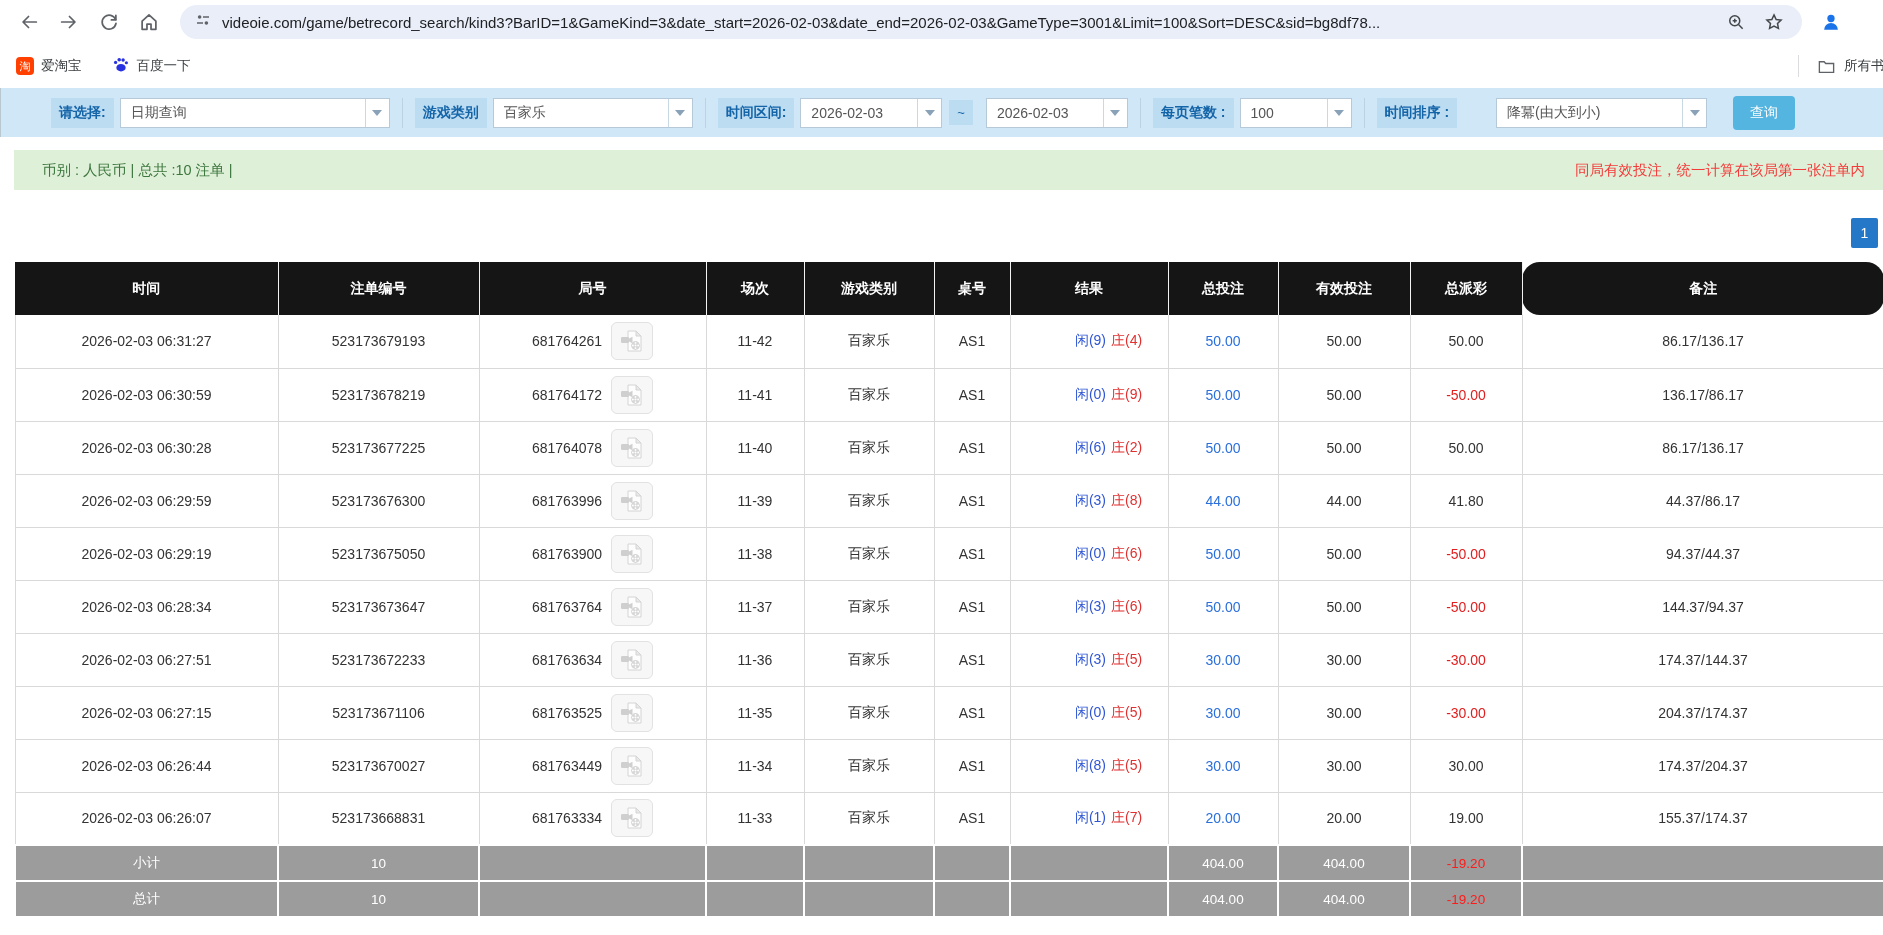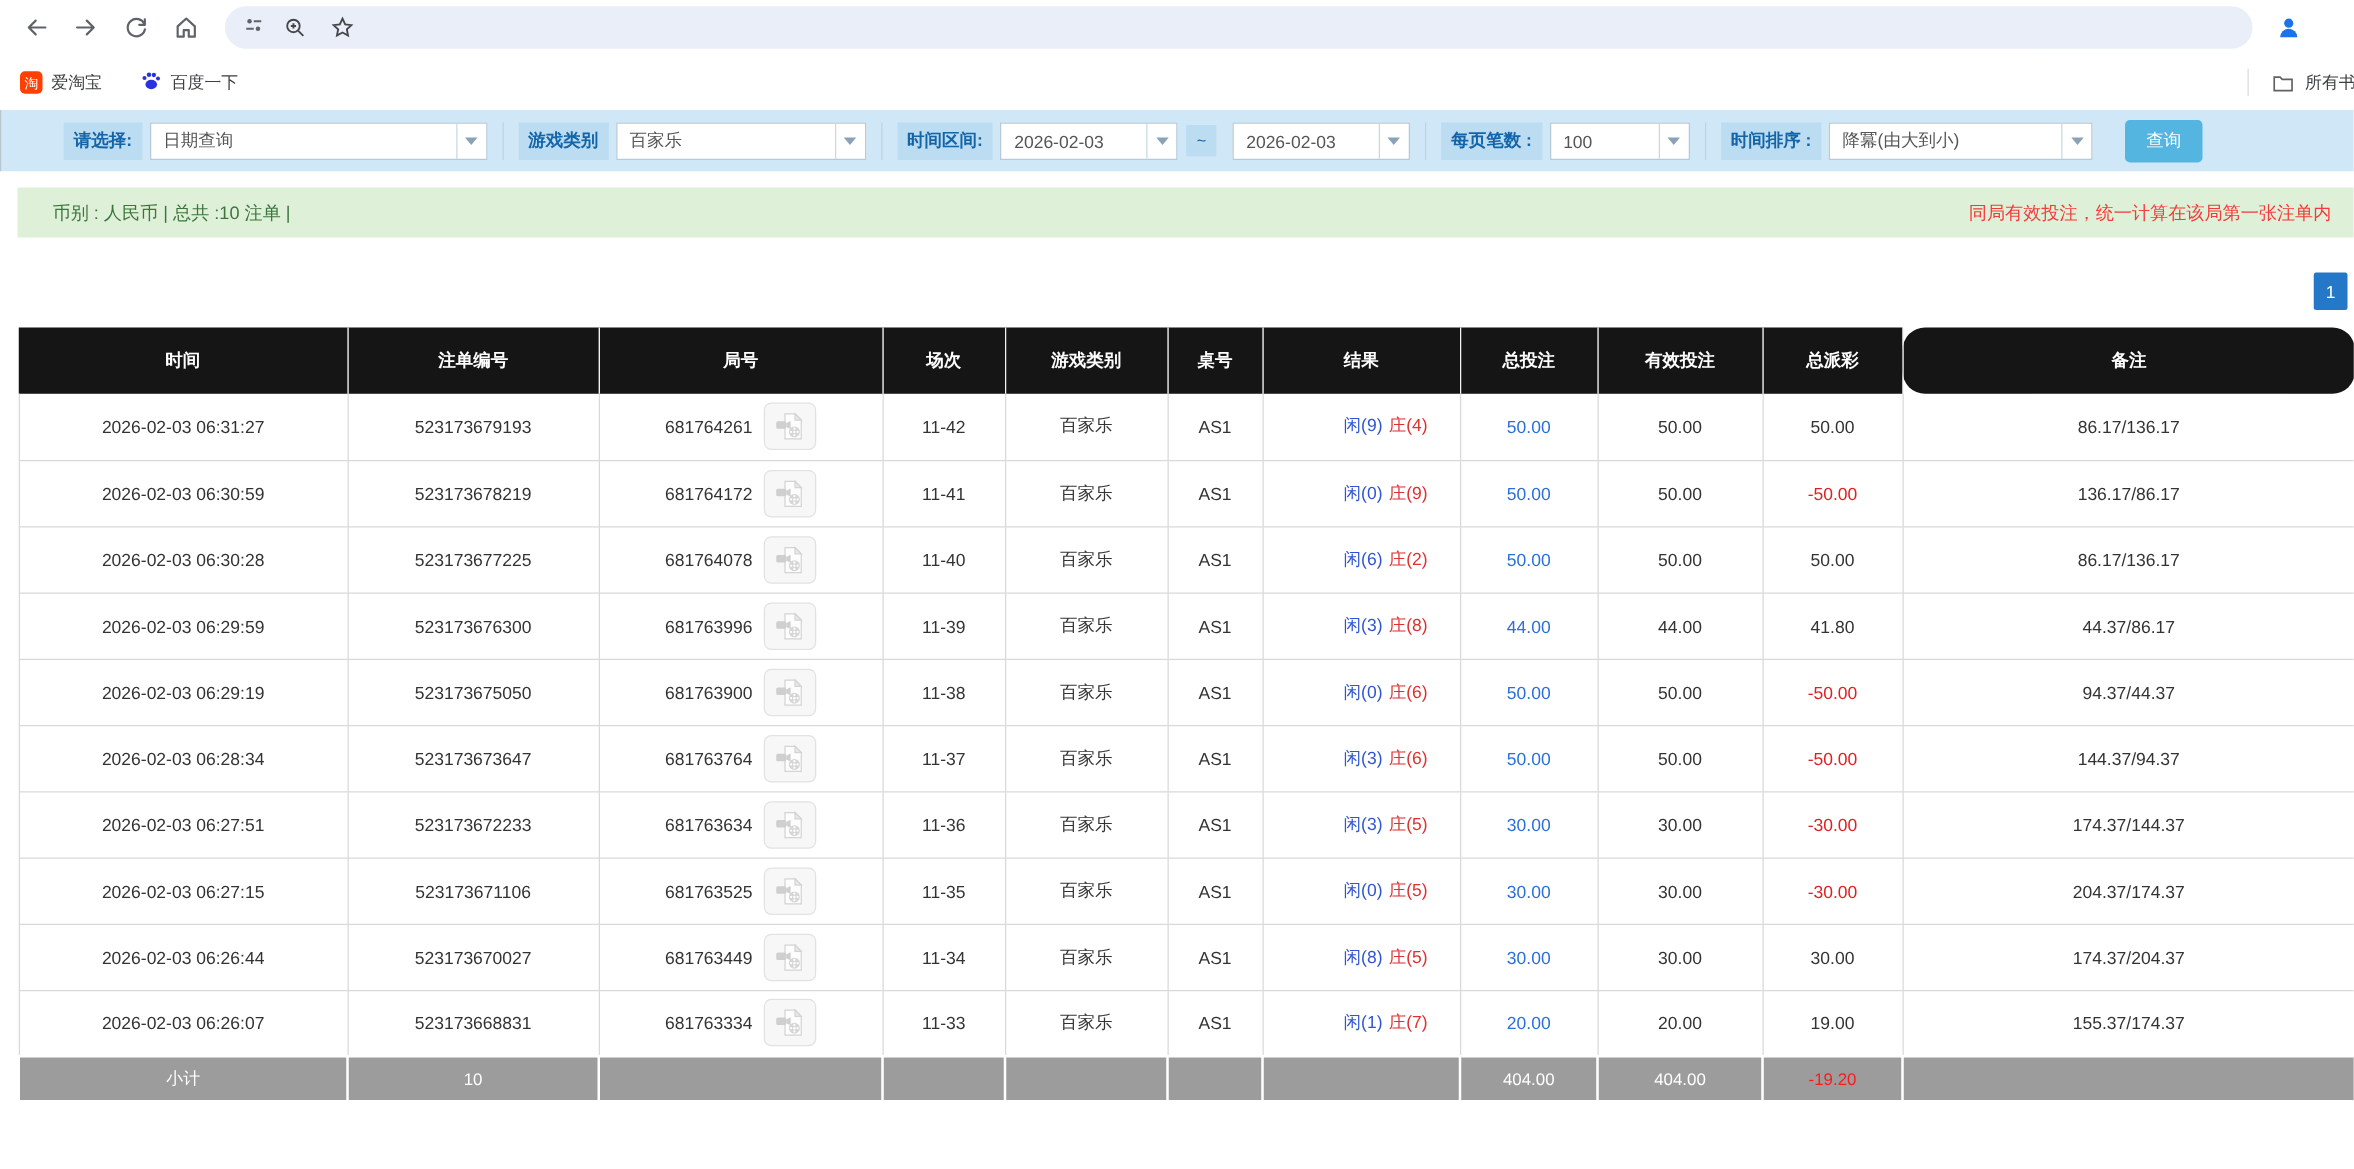--- a/index.html
+++ b/index.html
@@ -30,21 +30,21 @@
     font-size:11px; display:flex; align-items:center; justify-content:center; }
   .bm-right { position:absolute; left:1798px; top:0; height:44px; display:flex; align-items:center; gap:8px; }
   .bm-sep { width:1px; height:22px; background:#dadce0; margin-right:10px; }
   .bm-right svg { stroke:#5f6368; fill:none; stroke-width:1.7; }
   .bm-right .bm-label { white-space:nowrap; }
   
   .filter-bar { height:49px; background:var(--filter-bar-bg,#cfe7f7);
     display:flex; align-items:center; padding-left:50px; border-left:1px solid #b9c7d1; }
   .fgroup { display:flex; align-items:center; padding-right:12px; margin-right:12px;
     border-right:1px solid #bcd3e2; }
-  .fgroup:last-of-type { border-right:none; }
+  .fgroup:last-of-type { border-right:none;gap:33px; }
   .flabel { background:var(--filter-label-bg,#bcdcf2); color:var(--filter-label-text,#1464a8);
     font-weight:bold; font-size:14px; padding:6px 8px; white-space:nowrap; flex:0 0 auto; }
   .combo { display:flex; background:#fff; border:1px solid #b5c9d8; height:30px; margin-left:6px; cursor:default; }
   .combo .val { padding:0 10px; font-size:14px; color:#555; display:flex; align-items:center;
     flex:1; white-space:nowrap; overflow:hidden; }
   .combo .arrow { width:24px; border-left:1px solid #c9d9e4; display:flex; align-items:center; justify-content:center; }
   .tri { width:0; height:0; border-left:5px solid transparent; border-right:5px solid transparent;
     border-top:6px solid #8aa2b8; }
   .w-select{width:270px} .w-game{width:200px} .w-date{width:142px} .w-size{width:112px} .w-sort{width:211px}
   .tilde { background:var(--filter-label-bg,#bcdcf2); color:var(--filter-label-text,#1464a8);
@@ -107,20 +107,21 @@
 
   <div class="url-pill">
     <span class="site-icon">
       <svg width="18" height="18" viewBox="0 0 24 24" fill="none">
           <circle cx="7.5" cy="8" r="2.4" fill="#5f6368" stroke="none"></circle>
           <path d="M12 8 H20" stroke="#5f6368" stroke-width="2"></path>
           <circle cx="16.5" cy="16" r="2.4" fill="#5f6368" stroke="none"></circle>
           <path d="M4 16 H12" stroke="#5f6368" stroke-width="2"></path>
         </svg>
     </span>
+    <span class="url-text">videoie.com/game/betrecord_search/kind3?BarID=1&amp;GameKind=3&amp;date_start=2026-02-03&amp;date_end=2026-02-03&amp;GameType=3001&amp;Limit=100&amp;Sort=DESC&amp;sid=bg8df78...</span>
     <button class="pill-icon">
       <svg width="20" height="20" viewBox="0 0 24 24">
           <circle cx="10.5" cy="10.5" r="6"></circle>
           <path d="M15 15 L20 20"></path>
           <path d="M8 10.5 h5 M10.5 8 v5"></path>
         </svg>
     </button>
     <button class="pill-icon">
       <svg width="20" height="20" viewBox="0 0 24 24">
           <path d="M12 3.5 L14.6 9 L20.5 9.7 L16.2 13.8 L17.3 19.7 L12 16.8 L6.7 19.7 L7.8 13.8 L3.5 9.7 L9.4 9 Z"></path>
@@ -595,14 +596,27 @@
     <td></td>
     <td></td>
     <td></td>
     <td></td>
     <td></td>
     <td>404.00</td>
     <td>404.00</td>
     <td class="neg">-19.20</td>
     <td></td>
   </tr>
+      <tr>
+    <td>总计</td>
+    <td>10</td>
+    <td></td>
+    <td></td>
+    <td></td>
+    <td></td>
+    <td></td>
+    <td>404.00</td>
+    <td>404.00</td>
+    <td class="neg">-19.20</td>
+    <td></td>
+  </tr>
     </tfoot>
 </table>
 
 </body></html>

